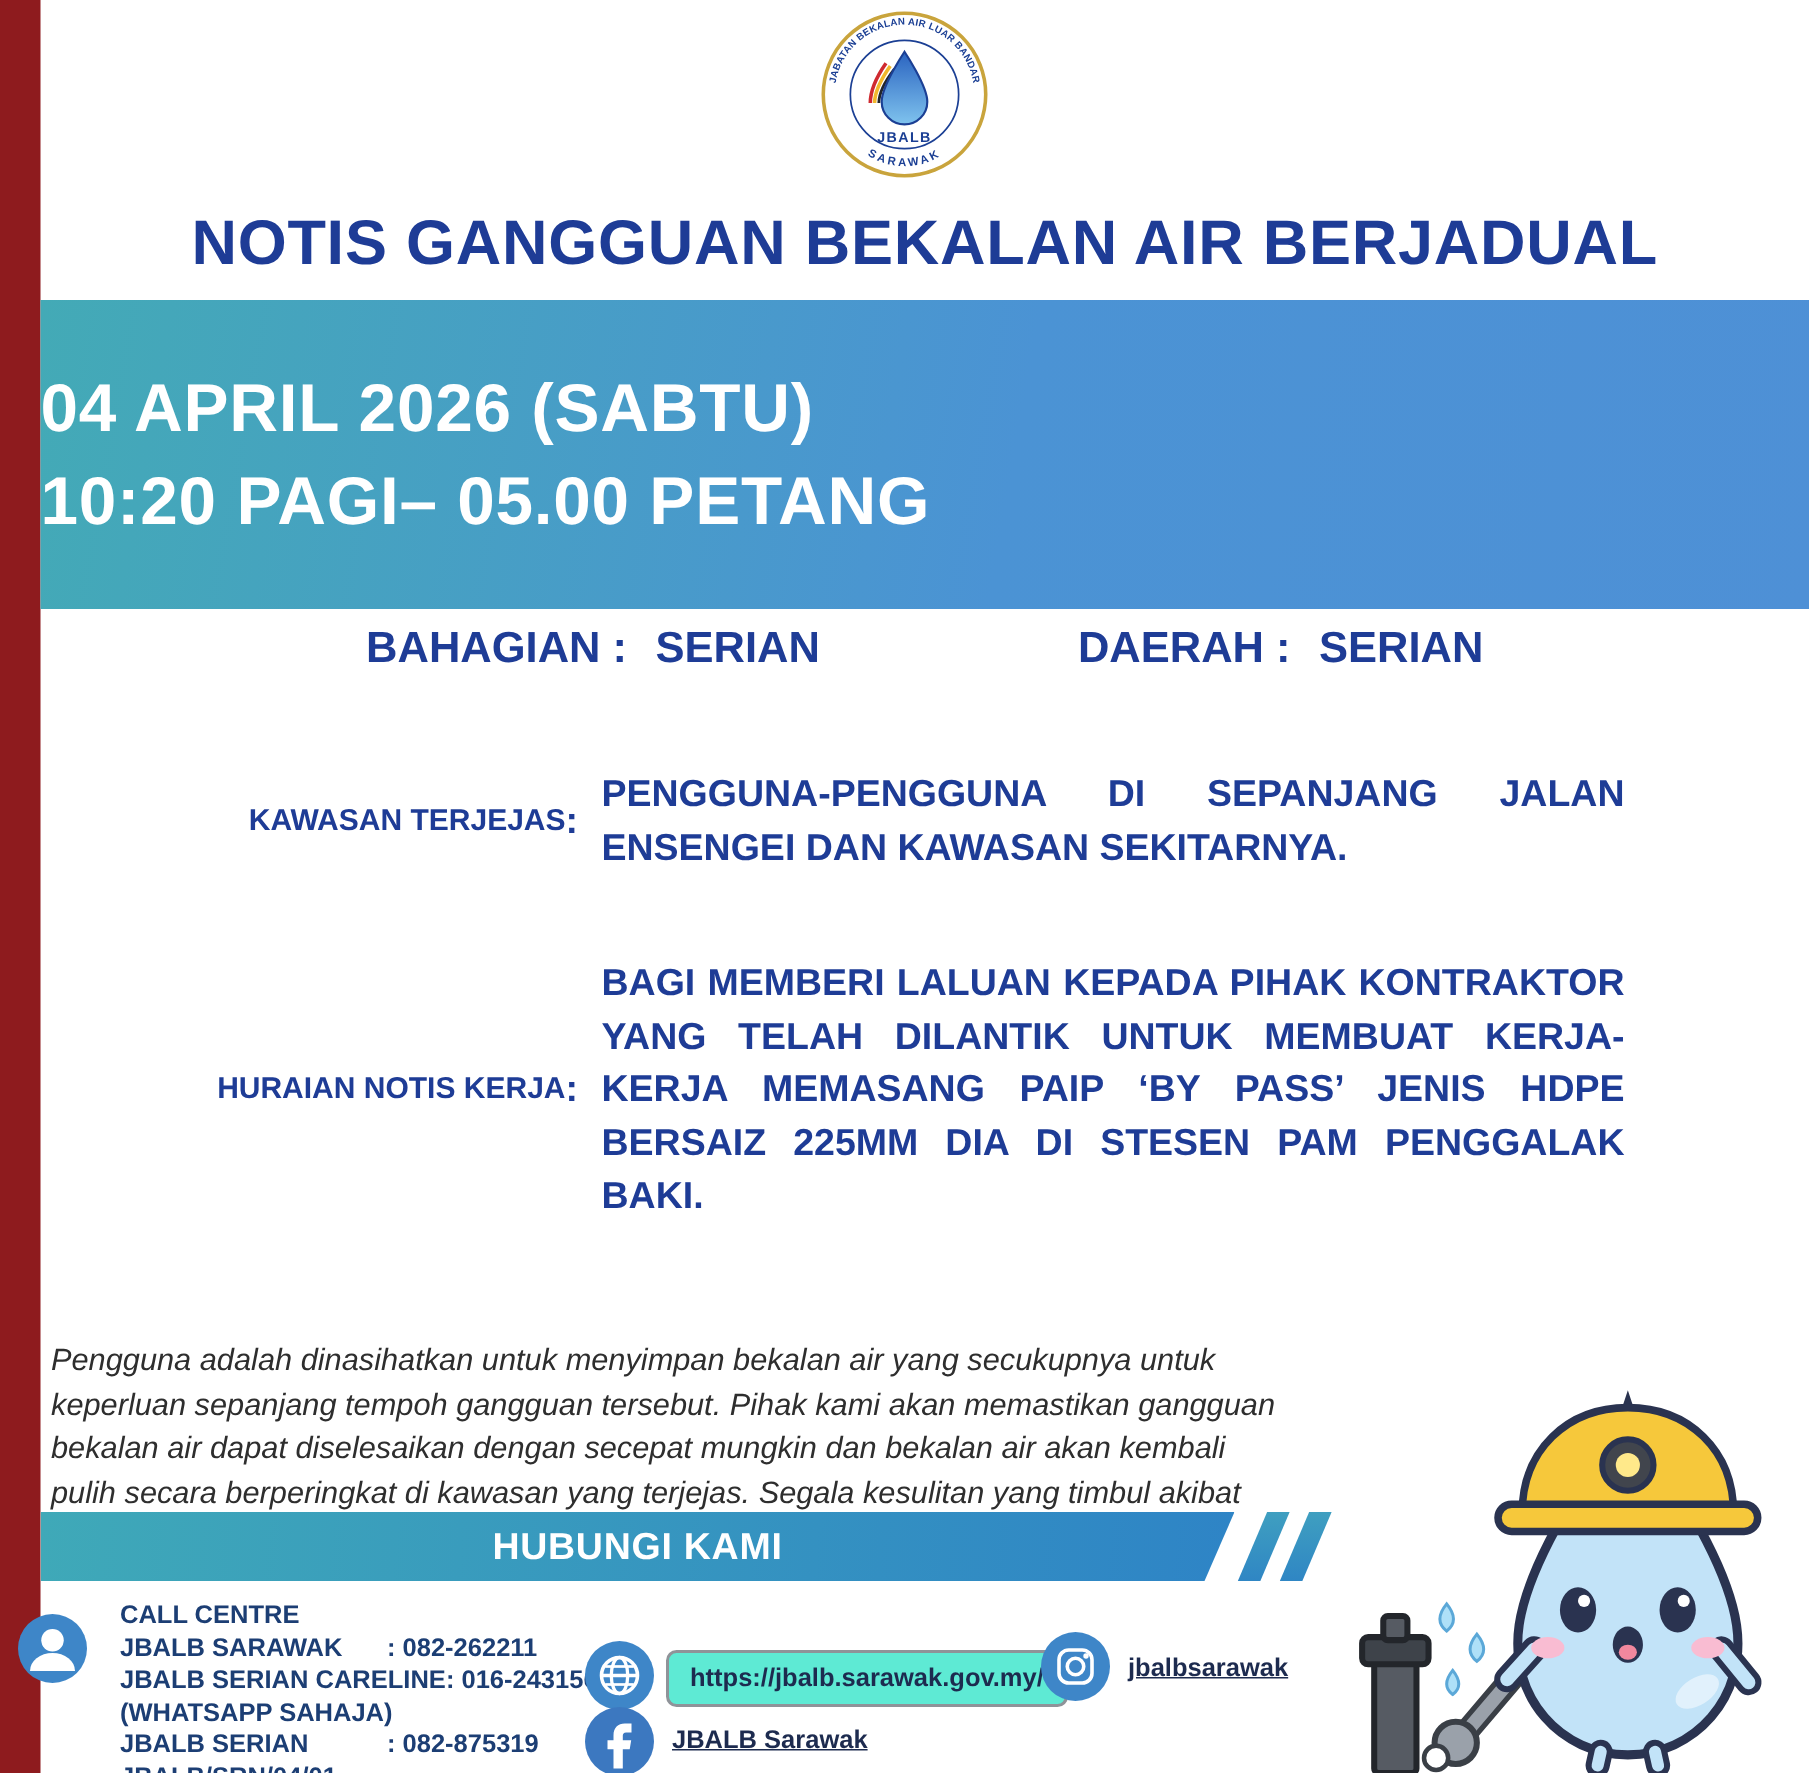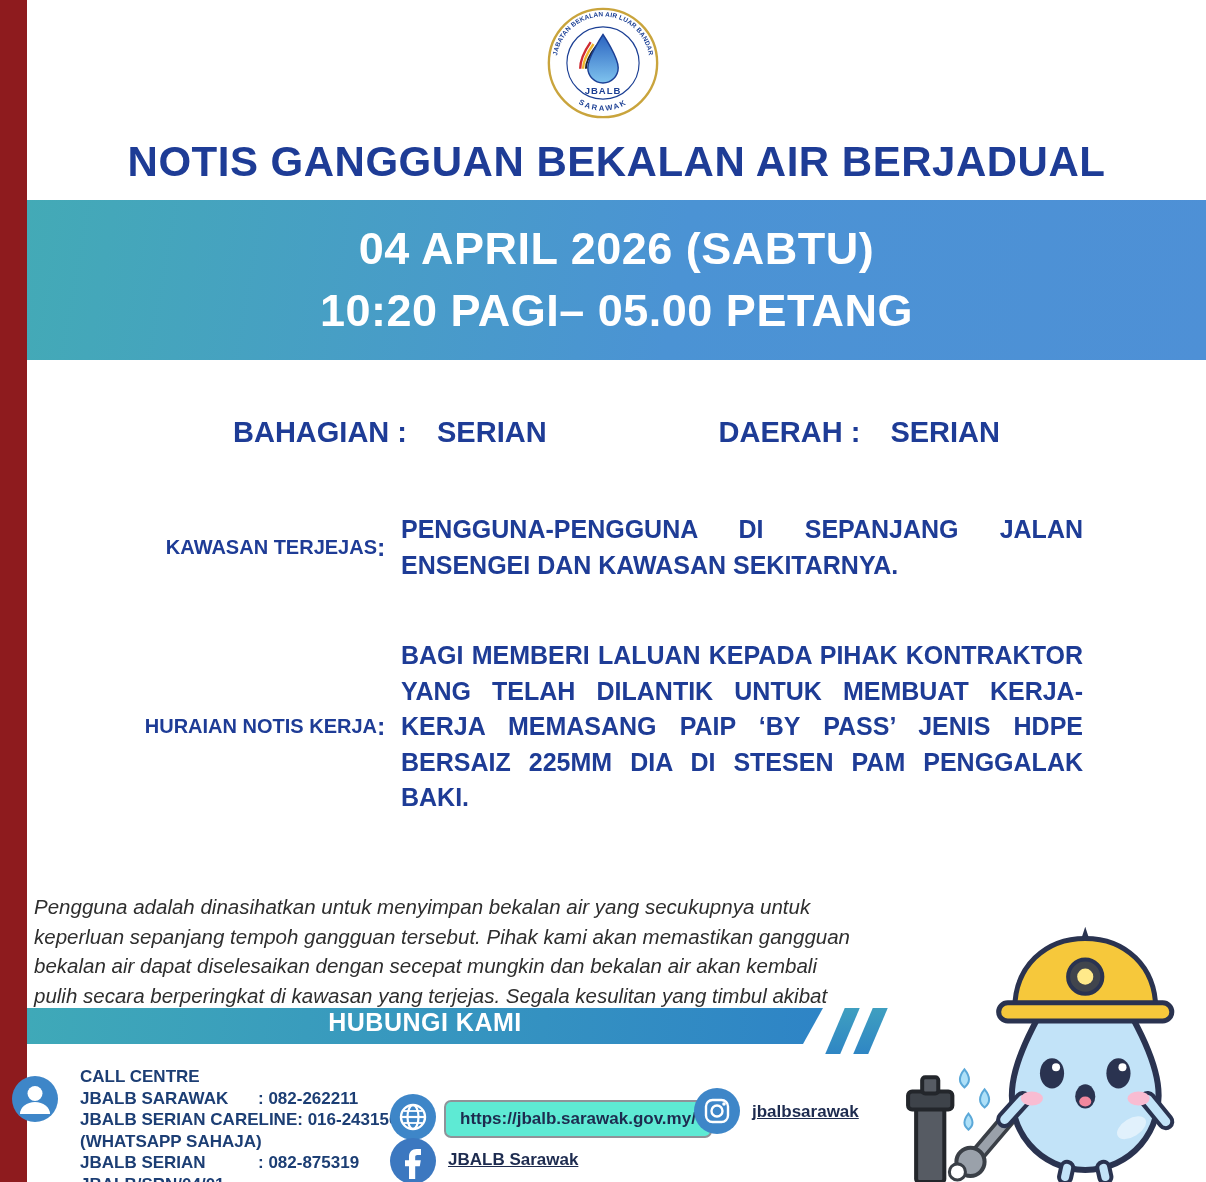--- a/index.html
+++ b/index.html
@@ -7,50 +7,50 @@
     position:relative;width:1206px;height:1182px;background:#ffffff;overflow:hidden;
     font-family:"Liberation Sans", sans-serif;
   }
   .left-strip{position:absolute;left:0;top:0;width:27px;height:1182px;background:#8e1b1e;}
   .logo{position:absolute;top:6px;left:546px;width:114px;height:114px;}
   .title{
     position:absolute;top:138px;left:27px;right:0;text-align:center;
     font-size:42px;font-weight:700;color:#1e3c96;letter-spacing:.5px;
   }
   .banner{
-    position:absolute;top:200px;left:27px;right:0;height:160px;
+    position:absolute;top:200px;left:27px;right:0;height:206px;
     background:linear-gradient(100deg,#43aab6 0%,#4b93d4 55%,#4e90d6 100%);
-    display:flex;flex-direction:column;justify-content:center;align-items:center;gap:10px;
+    display:flex;flex-direction:column;justify-content:center;gap:10px;
   }
   .banner .bline{color:#ffffff;font-size:45px;font-weight:700;letter-spacing:.5px;}
   .region{
     position:absolute;top:416px;left:27px;right:0;display:flex;justify-content:center;gap:172px;
     font-size:29px;font-weight:700;color:#1e3c96;
   }
-  .region .rval{margin-left:30px;}
+  .region .rval{margin-left:19px;}
   .detail{
     position:absolute;left:55px;width:1028px;display:grid;
     grid-template-columns:322px 24px 682px;align-items:center;
     color:#1e3c96;font-weight:700;
   }
   .detail-0{top:512px;}
   .detail-1{top:638px;}
   .detail .dlabel{font-size:20px;text-align:right;}
   .detail .dcolon{font-size:25px;}
   .detail .dtext{font-size:25px;text-align:justify;line-height:1.42;}
   .advisory{
     position:absolute;left:34px;top:892px;width:828px;
     font-style:italic;font-size:20.5px;line-height:1.45;color:#2e2e2e;
   }
   .contact-banner{position:absolute;top:1008px;left:27px;width:880px;height:46px;}
   .cb-main{
-    position:absolute;left:0;top:0;width:796px;height:36px;
+    position:absolute;left:0;top:0;width:796px;height:46px;
     background:linear-gradient(95deg,#3fa9b8 0%,#2e84c6 100%);
     clip-path:polygon(0 0,100% 0,calc(100% - 20px) 100%,0 100%);
-    display:flex;justify-content:center;
+    display:flex;align-items:center;justify-content:center;
   }
   .cb-main span{color:#fff;font-size:25px;font-weight:700;letter-spacing:.5px;}
   .cb-stripe{position:absolute;top:0;width:15px;height:46px;transform:skewX(-23deg);
     background:linear-gradient(#3f9fc0,#2f86c4);}
   .cb-s1{left:808px;}
   .cb-s2{left:836px;}
   .icon-circle{position:absolute;}
   .cc-block{
     position:absolute;left:80px;top:1066px;font-size:17px;font-weight:700;
     color:#1c3e74;line-height:21.5px;white-space:nowrap;

